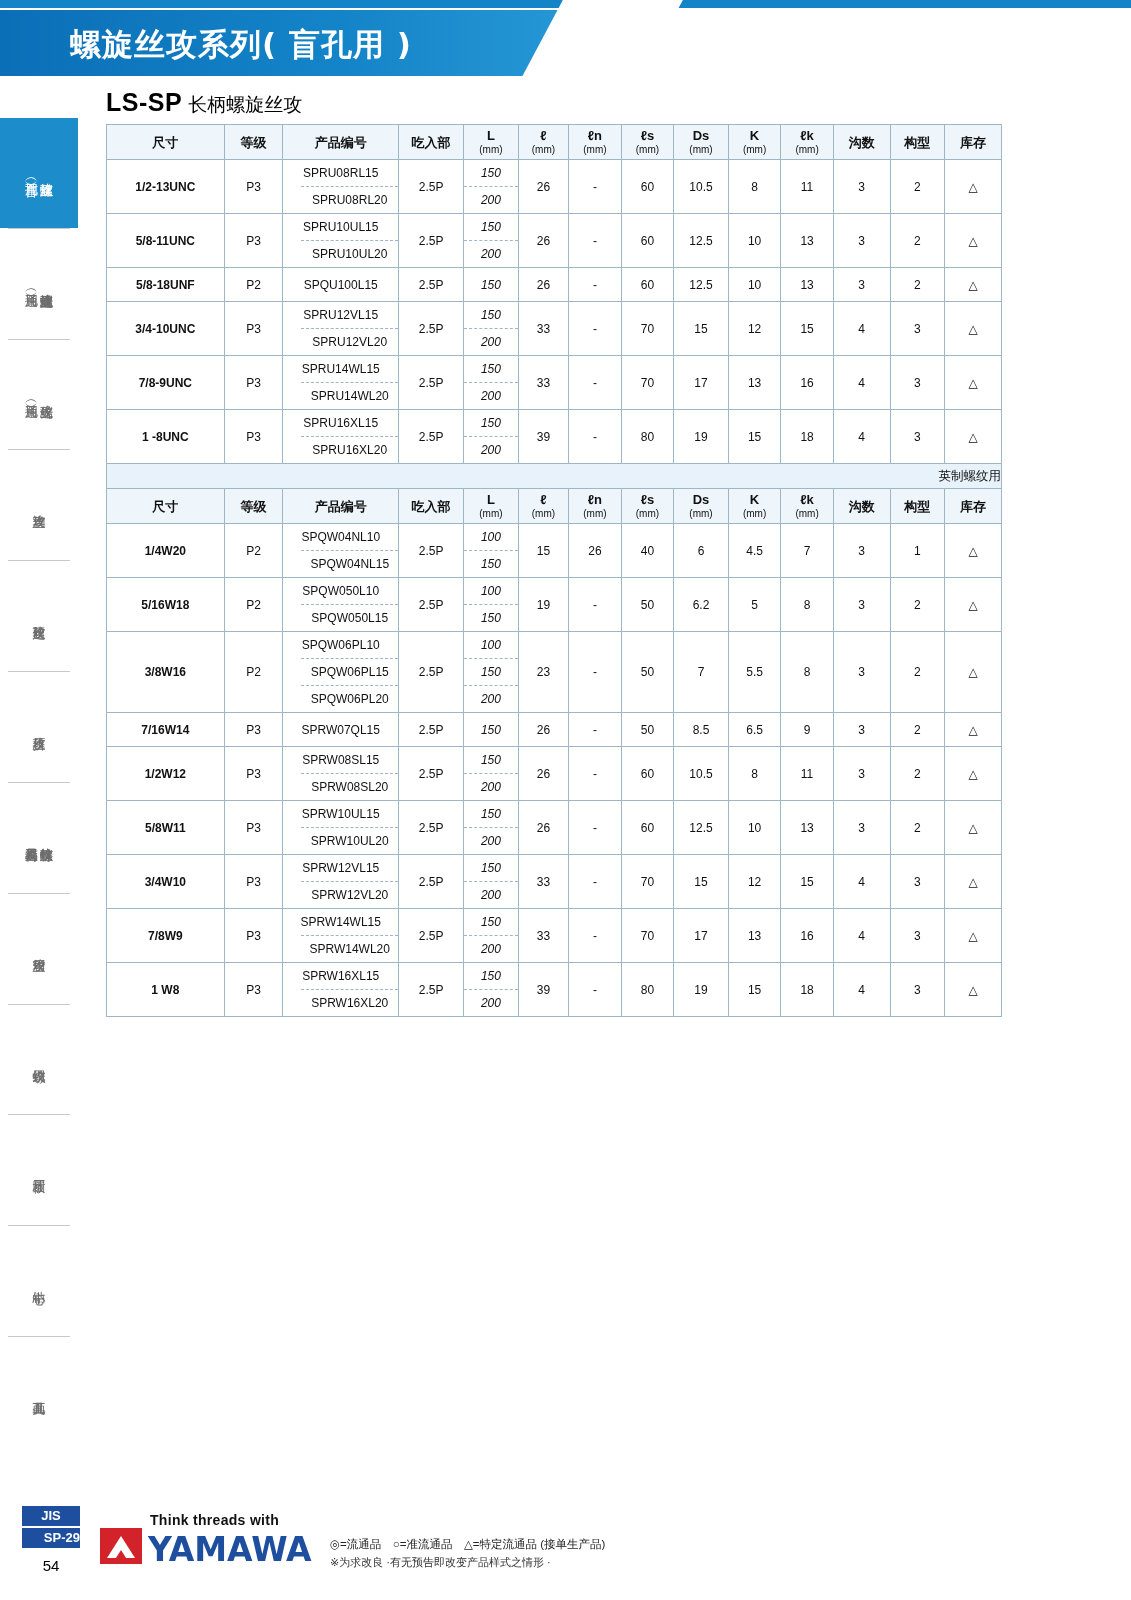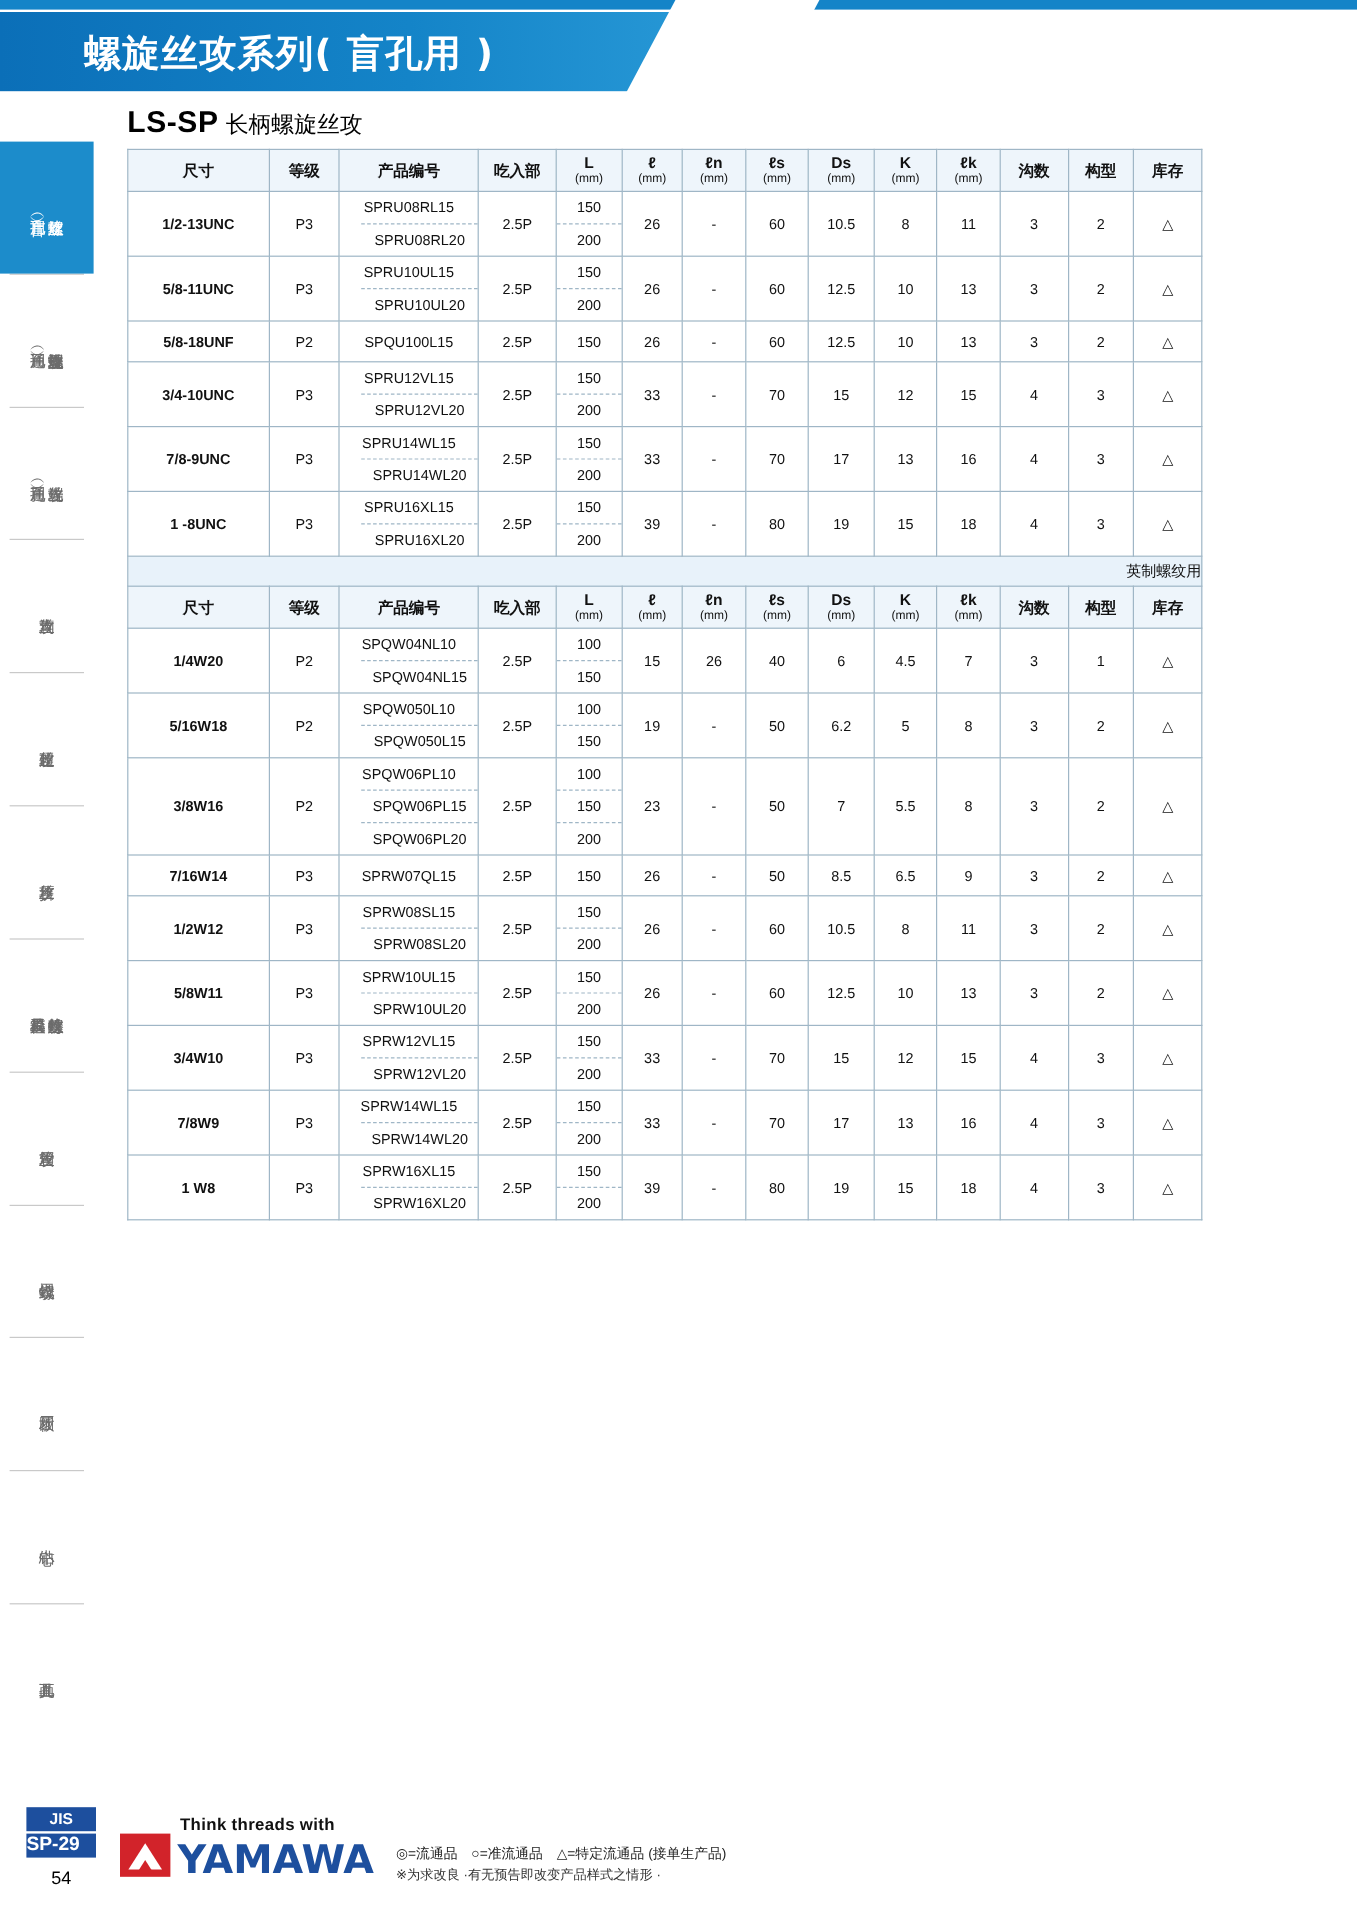--- a/index.html
+++ b/index.html
@@ -77,21 +77,21 @@
   .colK{width:50px;}
   .collk{width:50px;}
   .colgr{width:54px;}
   .colko{width:52px;}
   .colst{width:54px;}
 
   td.size{font-size:15px;font-weight:bold;letter-spacing:0px;}
   td.code{font-size:12.5px;}
   td.code .ln{display:block;height:26px;line-height:26px;}
   td.code .ln.dashed{border-top:1px dashed #9fb6c6;margin-left:18px;}
-  td.Lc .ln{display:block;height:26px;line-height:26px;}
+  td.Lc .ln{display:block;height:26px;line-height:26px;font-style:italic;}
   td.Lc .ln.dashed{border-top:1px dashed #9fb6c6;}
   td.val{font-size:13px;}
   td.tri{font-size:14px;}
   tr.r2{height:52px;}
   tr.r1{height:34px;}
   tr.r3{height:78px;}
   tr.sect td{
     background:#e8f2fa;text-align:right;padding-left:10px;height:24px;
     font-size:12.5px;color:#111;
   }
@@ -101,21 +101,21 @@
   tr.hdr2 td .u{display:block;font-size:10px;font-weight:normal;margin-top:1px;}
 
   
   .footer{position:absolute;left:0;bottom:0;width:1131px;height:120px;}
   .jis{
     position:absolute;left:22px;bottom:74px;width:58px;height:20px;background:#1d4f9e;
     color:#fff;font-size:13px;font-weight:bold;text-align:center;line-height:20px;
   }
   .sp{
     position:absolute;left:22px;bottom:52px;width:58px;height:20px;background:#1d4f9e;
-    color:#fff;font-size:16px;font-weight:bold;text-align:left;line-height:20px;
+    color:#fff;font-size:13px;font-weight:bold;text-align:right;line-height:20px;
   }
   .pageno{position:absolute;left:22px;bottom:26px;width:58px;text-align:center;font-size:15px;}
   .brandbox{position:absolute;left:100px;bottom:28px;width:215px;height:60px;}
   .think{position:absolute;left:50px;top:0px;font-size:14px;font-weight:bold;color:#111;letter-spacing:0.3px;}
   .yam{position:absolute;left:48px;top:18px;font-size:33px;font-weight:bold;color:#1d4f9e;letter-spacing:0px;font-family:"DejaVu Sans",sans-serif;}
   .ymark{position:absolute;left:0px;top:16px;width:42px;height:36px;background:#d2232a;}
   .ymark:after{
     content:"";position:absolute;left:7px;top:8px;
     border-left:14px solid transparent;border-right:14px solid transparent;
     border-bottom:22px solid #fff;

